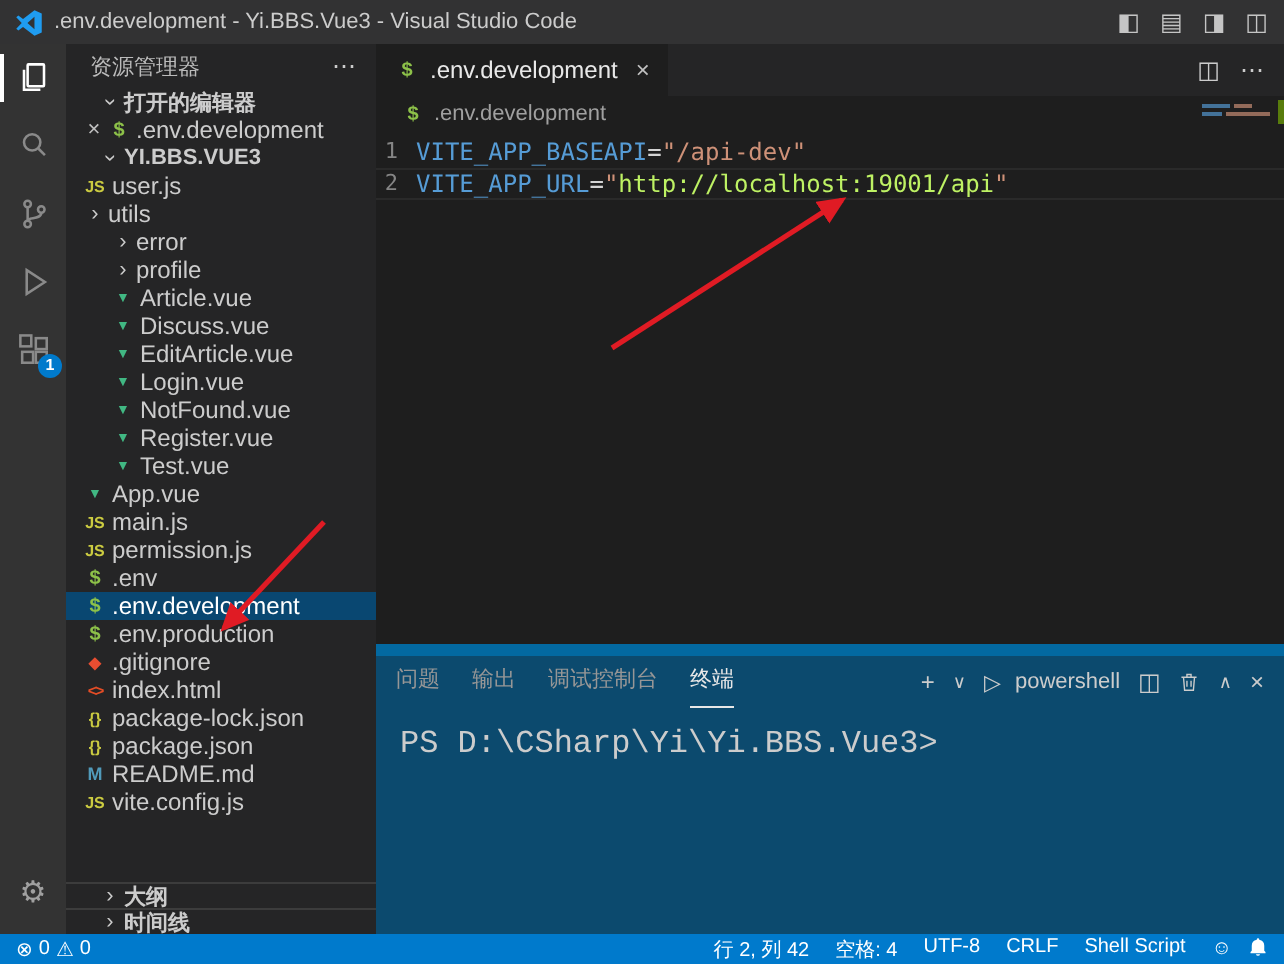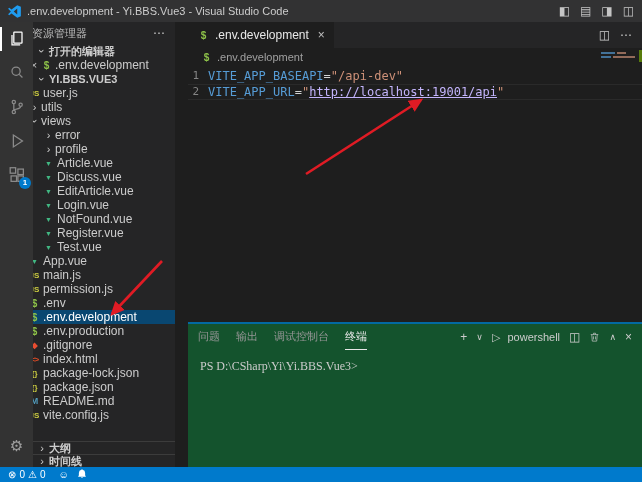--- a/index.html
+++ b/index.html
@@ -17,21 +17,21 @@
   .activitybar { position:absolute; top:22px; bottom:15px; left:0; width:33px; background:#333333; display:flex; flex-direction:column; z-index:2; }
   .ab-item { width:33px; height:34px; display:flex; align-items:center; justify-content:center; color:#8a8a8a; position:relative; cursor:pointer; }
   .ab-item.active { color:#ffffff; }
   .ab-item.active::before { content:''; position:absolute; left:0; top:5px; bottom:5px; width:2px; background:#ffffff; }
   .ab-item svg { stroke:currentColor; fill:none; stroke-width:1.4; }
   .badge { position:absolute; right:2px; bottom:3px; min-width:12px; height:12px; border-radius:7px; background:#007acc; color:#fff; font-size:8px; line-height:12px; text-align:center; font-weight:bold; }
   .ab-bottom { margin-top:auto; padding-bottom:4px; }
   .gear { font-size:15px; color:#a0a0a0; }
 
   
-  .sidebar { position:absolute; left:20px; top:22px; bottom:15px; width:155px; background:#252526; overflow:hidden; z-index:1; }
+  .sidebar { position:absolute; left:33px; top:22px; bottom:15px; width:155px; background:#252526; overflow:hidden; z-index:1; }
   .sb-title { height:22px; display:flex; align-items:center; justify-content:space-between; padding:0 10px 0 12px; font-size:11px; color:#bbbbbb; }
   .dots { color:#cccccc; cursor:pointer; font-size:12px; }
   .sec-header { height:14px; display:flex; align-items:center; font-size:11px; font-weight:bold; color:#cccccc; padding-left:16px; gap:1px; cursor:pointer; white-space:nowrap; }
   .twisty { width:12px; flex:0 0 12px; text-align:center; font-size:11px; color:#cccccc; font-weight:normal; }
   .twisty.open { transform:rotate(90deg); }
   .oe-item { height:14px; display:flex; align-items:center; padding-left:8px; cursor:pointer; white-space:nowrap; }
   .oe-close { width:12px; flex:0 0 12px; text-align:center; color:#c0c0c0; font-size:11px; cursor:pointer; }
   .tlabel { font-size:12px; color:#cccccc; white-space:nowrap; }
   .file-tree { }
   .tree-row { height:14px; display:flex; align-items:center; cursor:pointer; white-space:nowrap; }
@@ -61,39 +61,39 @@
   .tab-actions span { cursor:pointer; }
   .breadcrumbs { height:18px; display:flex; align-items:center; padding-left:12px; gap:2px; font-size:11px; color:#a0a0a0; cursor:pointer; }
   .code { padding-top:2px; font-family:"DejaVu Sans Mono", monospace; font-size:12px; }
   .code-line { display:flex; height:16px; line-height:16px; }
   .code-line.current { box-shadow:inset 0 1px 0 0 #2a2a2a, inset 0 -1px 0 0 #2a2a2a; }
   .ln { flex:0 0 20px; width:20px; text-align:right; padding-right:9px; color:#858585; font-size:11px; }
   .lc { white-space:pre; }
   .tok-variable { color:#569cd6; }
   .tok-operator { color:#d4d4d4; }
   .tok-string { color:#ce9178; }
-  .tok-link { color:#c4b5fd; text-decoration:underline; }
+  .tok-link { color:#bef264; }
   .minimap { position:absolute; top:30px; right:5px; width:36px; }
   .mm-row { display:flex; gap:2px; margin-bottom:2px; }
   .mm { height:2px; display:inline-block; }
   .mm.b { background:#569cd6aa; }
   .mm.o { background:#ce9178aa; }
   .overview-mark { position:absolute; top:28px; right:0; width:3px; height:12px; background:#587c0c; }
 
   
-  .panel { position:absolute; left:188px; top:322px; right:0; bottom:15px; background:#14532d; border-top:2px solid #0369a1; }
+  .panel { position:absolute; left:188px; top:322px; right:0; bottom:15px; background:#0c4a6e; border-top:6px solid #0369a1; }
   .panel-header { height:26px; display:flex; align-items:center; padding:0 10px; }
   .panel-tabs { display:flex; height:26px; align-items:center; }
   .ptab { font-size:11px; color:#969696; margin-right:16px; height:26px; line-height:25px; cursor:pointer; white-space:nowrap; }
   .ptab.active { color:#e7e7e7; border-bottom:1px solid #e7e7e7; }
   .panel-actions { margin-left:auto; display:flex; align-items:center; gap:9px; color:#cccccc; font-size:12px; }
   .panel-actions span { cursor:pointer; display:inline-flex; align-items:center; }
   .small { font-size:9px; }
   .shell-item { gap:4px; font-size:11px; color:#cccccc; }
-  .term { padding:9px 1px 0 12px; font-family:Liberation Serif, serif; font-size:12px; color:#cccccc; white-space:pre; }
+  .term { padding:9px 1px 0 12px; font-family:Liberation Mono, monospace; font-size:16px; color:#cccccc; white-space:pre; }
 
   
   .statusbar { position:absolute; left:0; right:0; bottom:0; height:15px; background:#007acc; color:#ffffff; display:flex; align-items:center; font-size:10px; padding:0 8px; z-index:3; }
   .sb-group { display:flex; align-items:center; gap:3px; cursor:pointer; }
   .sb-right { margin-left:auto; display:flex; gap:13px; }
   .sb-right span { cursor:pointer; white-space:nowrap; }
   .sb-icons { display:flex; align-items:center; gap:8px; margin-left:13px; }
   .sb-icons span { cursor:pointer; }
 
   
@@ -178,24 +178,20 @@
     <span>YI.BBS.VUE3</span>
   </div>
   <div class="file-tree">
       <div class="tree-row lvl1">
         <span class="slot ficon i-js">JS</span>
         <span class="tlabel">user.js</span>
       </div>
       <div class="tree-row lvl1">
         <span class="slot twisty">›</span>
         <span class="tlabel">utils</span>
-      </div>
-      <div class="tree-row lvl1">
-        <span class="slot twisty open">›</span>
-        <span class="tlabel">views</span>
       </div>
       <div class="tree-row lvl2">
         <span class="slot twisty">›</span>
         <span class="tlabel">error</span>
       </div>
       <div class="tree-row lvl2">
         <span class="slot twisty">›</span>
         <span class="tlabel">profile</span>
       </div>
       <div class="tree-row lvl2">
@@ -354,20 +350,27 @@
   <div class="term">PS D:\CSharp\Yi\Yi.BBS.Vue3&gt;</div>
 </div>
 
 <div class="statusbar">
   <span class="sb-group">
     <span>⊗</span>
     <span>0</span>
     <span>⚠</span>
     <span>0</span>
   </span>
+  <span class="sb-right">
+      <span>行 2, 列 42</span>
+      <span>空格: 4</span>
+      <span>UTF-8</span>
+      <span>CRLF</span>
+      <span>Shell Script</span>
+    </span>
   <span class="sb-icons">
     <span>☺</span>
     <span>
       <svg width="10" height="11" viewBox="0 0 16 16">
           <path fill="#ffffff" d="M13 11l1 1v1H2v-1l1-1V7a5 5 0 0 1 4-4.9V2a1 1 0 1 1 2 0v.1A5 5 0 0 1 13 7v4zM8 15a1.8 1.8 0 0 1-1.7-1.2h3.4A1.8 1.8 0 0 1 8 15z"></path>
         </svg>
     </span>
   </span>
 </div>
 

